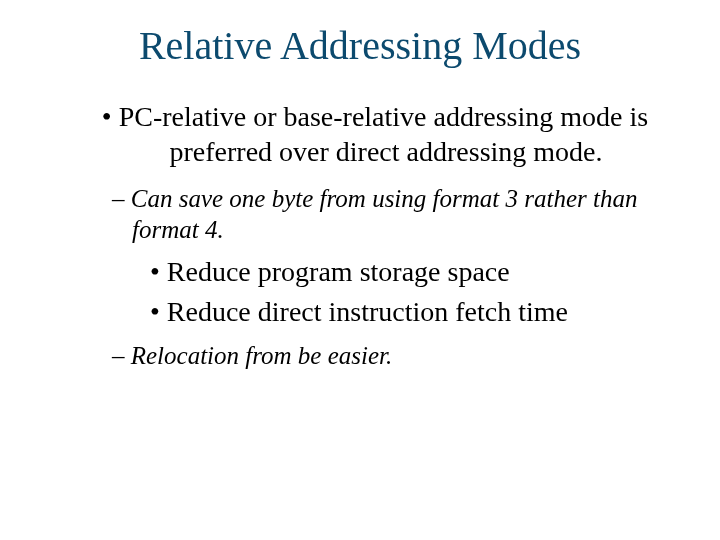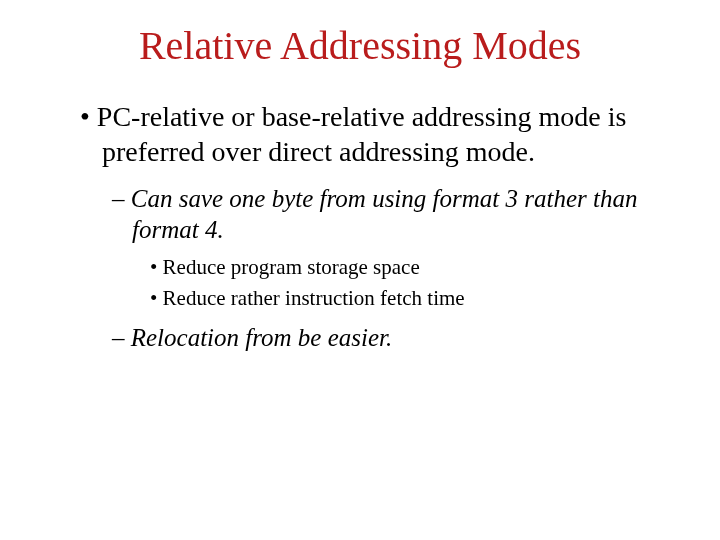--- a/index.html
+++ b/index.html
@@ -11,50 +11,51 @@
       color: #000000;
       overflow: hidden;
     }
     .slide {
       width: 100%;
       height: 100%;
       padding: 22px 50px 0 50px;
     }
     .title {
       font-size: 40px;
-      color: #b91c1c;
+      color: #0c4a6e;
       text-align: center;
       margin-bottom: 30px;
       font-weight: normal;
     }
     .bullet-l1 {
       font-size: 28px;
       margin-left: 30px;
       text-indent: -22px;
       padding-left: 22px;
       line-height: 1.25;
       margin-bottom: 14px;
+      text-align: center;
     }
     .bullet-l1::before {
       content: "•  ";
     }
     .bullet-l2 {
       font-size: 25px;
       margin-left: 62px;
       text-indent: -20px;
       padding-left: 20px;
       line-height: 1.25;
       margin-bottom: 8px;
       font-style: italic;
     }
     .bullet-l2::before {
       content: "–  ";
     }
     .bullet-l3 {
-      font-size: 21px;
+      font-size: 28px;
       margin-left: 100px;
       text-indent: -16px;
       padding-left: 16px;
       line-height: 1.3;
       margin-bottom: 4px;
     }
     .bullet-l3::before {
       content: "•  ";
     }
     .spacer-after-l3 {
@@ -65,18 +66,18 @@
 <body>
 
 <div class="slide">
   <h1 class="title">Relative Addressing Modes</h1>
 
   <p class="bullet-l1">PC-relative or base-relative addressing mode is preferred over direct addressing mode.</p>
 
   <p class="bullet-l2">Can save one byte from using format 3 rather than format 4.</p>
 
   <p class="bullet-l3">Reduce program storage space</p>
-  <p class="bullet-l3">Reduce rather instruction fetch time</p>
+  <p class="bullet-l3">Reduce direct instruction fetch time</p>
 
   <div class="spacer-after-l3"></div>
 
   <p class="bullet-l2">Relocation from be easier.</p>
 </div>
 
 </body></html>

